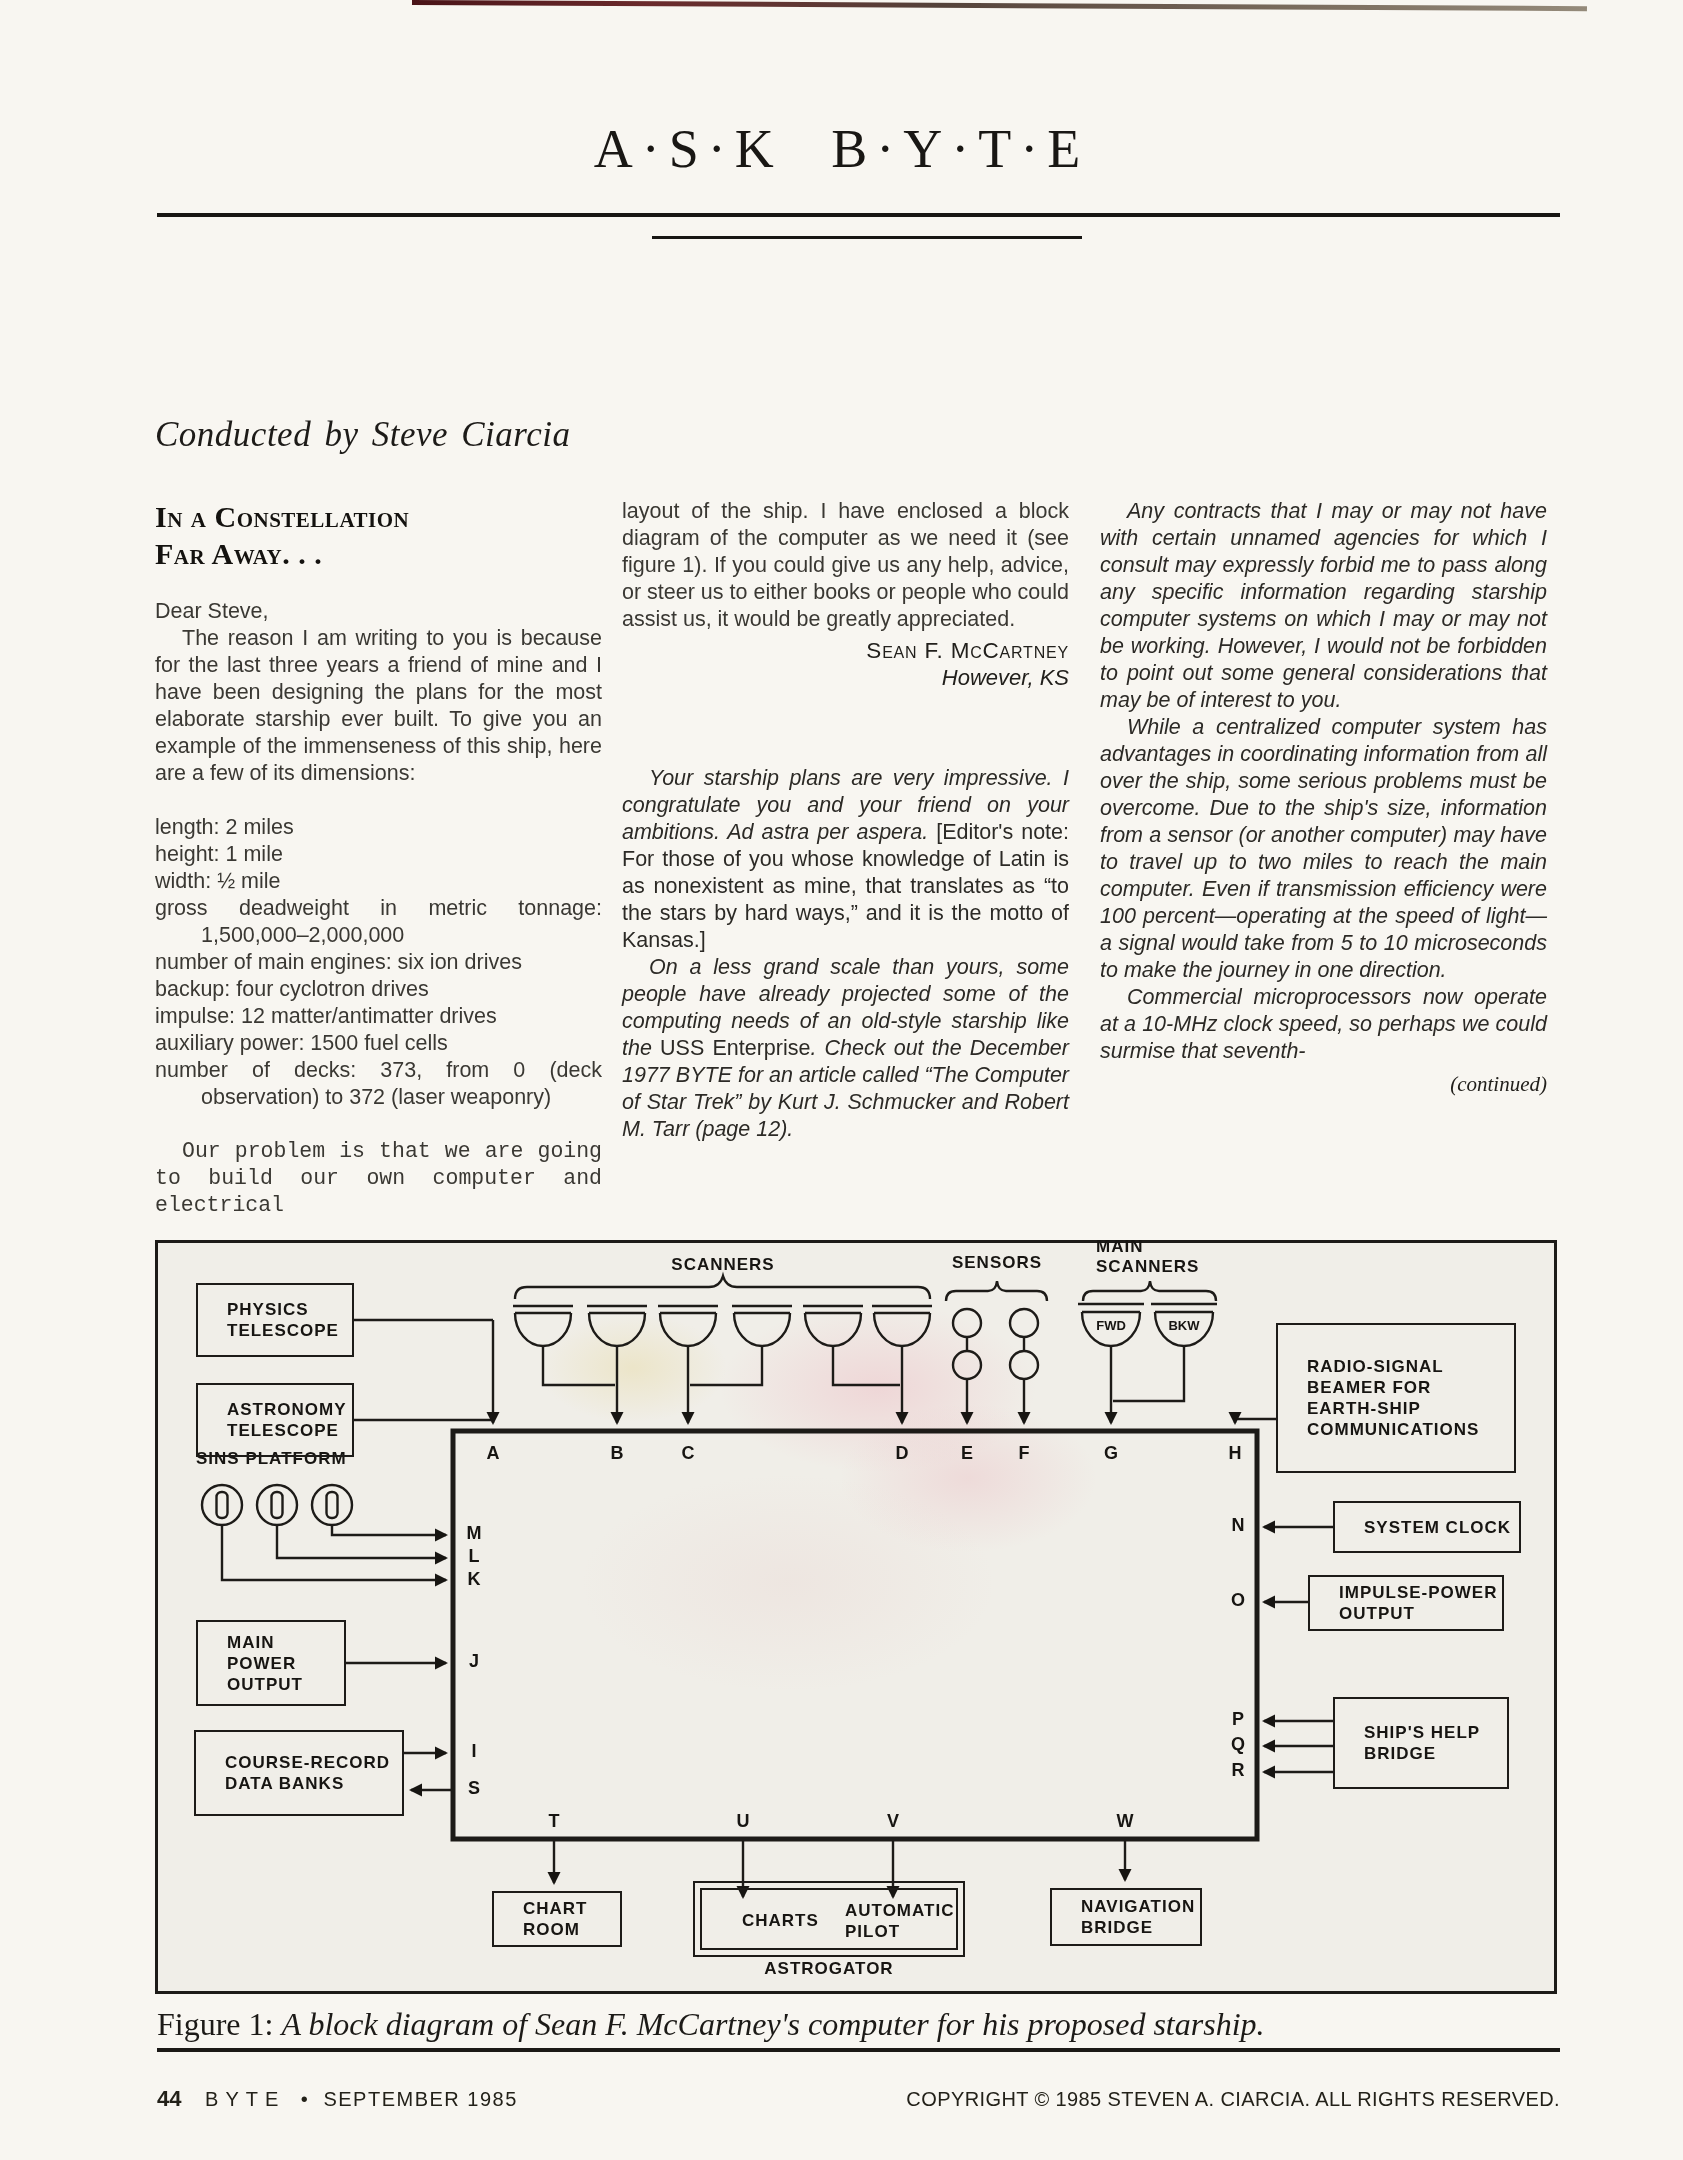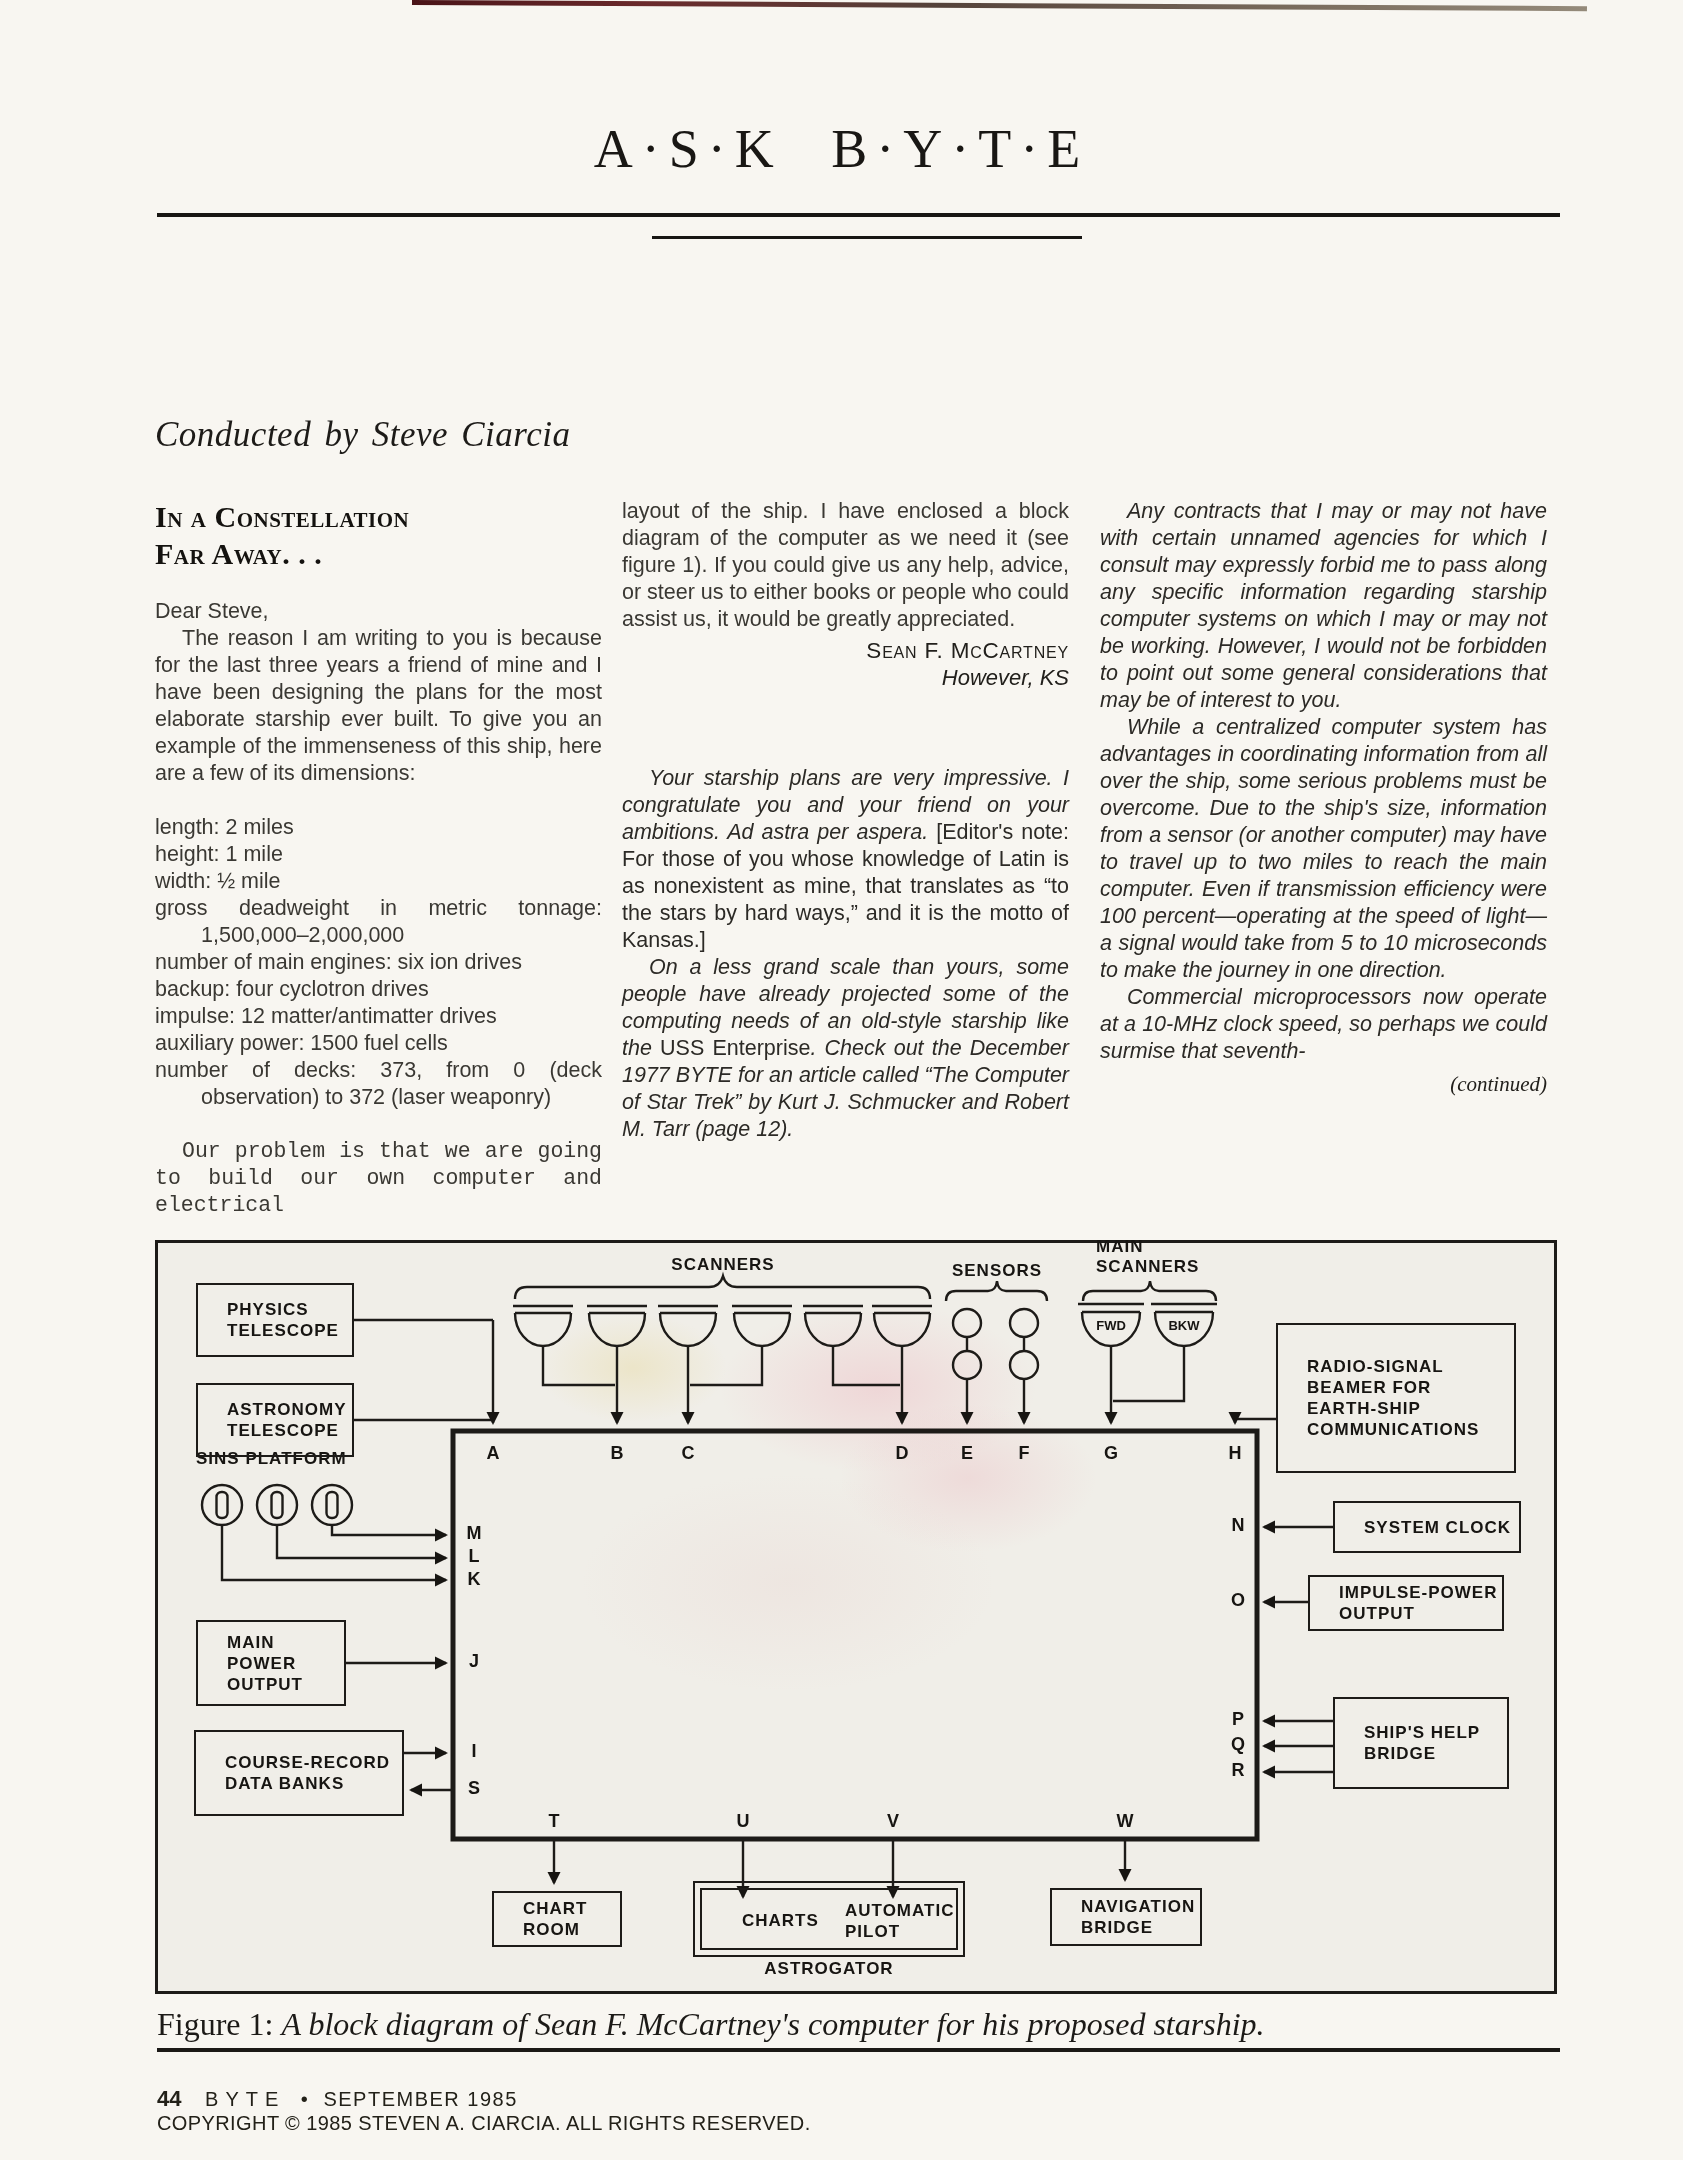--- a/index.html
+++ b/index.html
@@ -91,21 +91,21 @@
 
   
   .caption{
     position:absolute;left:157px;top:2006px;width:1402px;
     font-family:"Liberation Serif", serif;font-size:32px;color:#1c1a17;
   }
   .caption .cap-italic{font-style:italic;}
   .rule-footer{position:absolute;left:157px;top:2048px;width:1403px;height:4px;background:#1b1916;}
   .footer{
     position:absolute;left:157px;top:2086px;width:1403px;
-    font-size:20px;color:#232119;display:flex;justify-content:space-between;align-items:baseline;flex-direction:column;
+    font-size:20px;color:#232119;display:flex;justify-content:space-between;align-items:baseline;
   }
   .footer .pageno{font-weight:700;font-size:22px;margin-right:18px;}
   .footer .mag{letter-spacing:7px;margin-right:10px;}
   .footer .sep{margin-right:10px;}
   .footer .issue{letter-spacing:1.5px;}
   .footer .copyright{letter-spacing:0.4px;}
 </style>
 </head>
 <body>
 
@@ -275,21 +275,21 @@
       <path d="M396,598 V640" marker-end="url(#ah)"></path>
       <path d="M585,598 V654" marker-end="url(#ah)"></path>
       <path d="M735,598 V654" marker-end="url(#ah)"></path>
       <path d="M967,598 V637" marker-end="url(#ah)"></path>
     </g>
     <text x="953" y="87" text-anchor="middle">FWD</text>
     <text x="1026" y="87" text-anchor="middle">BKW</text>
   </svg>
 
   <div class="glabel" style="left:465px;top:12px;width:200px;">SCANNERS</div>
-  <div class="glabel" style="left:788px;top:18px;width:102px;">SENSORS</div>
+  <div class="glabel" style="left:788px;top:10px;width:102px;">SENSORS</div>
   <div class="glabel" style="left:926px;top:-6px;width:132px;text-align:left;padding-left:12px;box-sizing:border-box;">MAIN
 SCANNERS</div>
   <div class="glabel" style="left:38px;top:206px;width:220px;text-align:left;">SINS PLATFORM</div>
   <div class="glabel" style="left:571px;top:716px;width:200px;">ASTROGATOR</div>
 
   <div class="dbox" style="left:38px;top:40px;width:158px;height:74px;">
     <div class="dbox-label">PHYSICS
 TELESCOPE</div>
   </div>
   <div class="dbox" style="left:38px;top:140px;width:158px;height:74px;">

